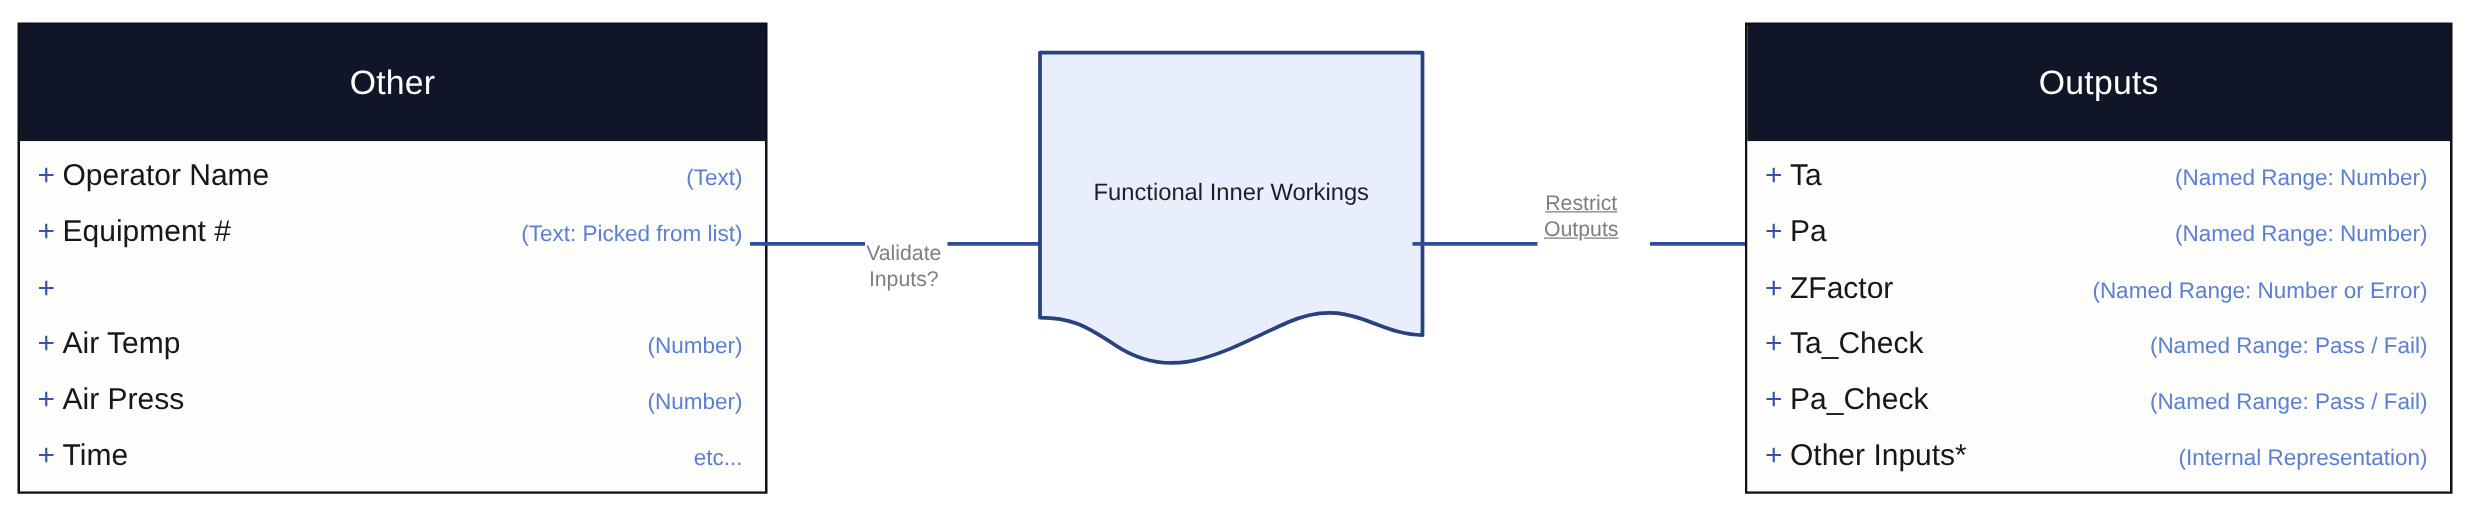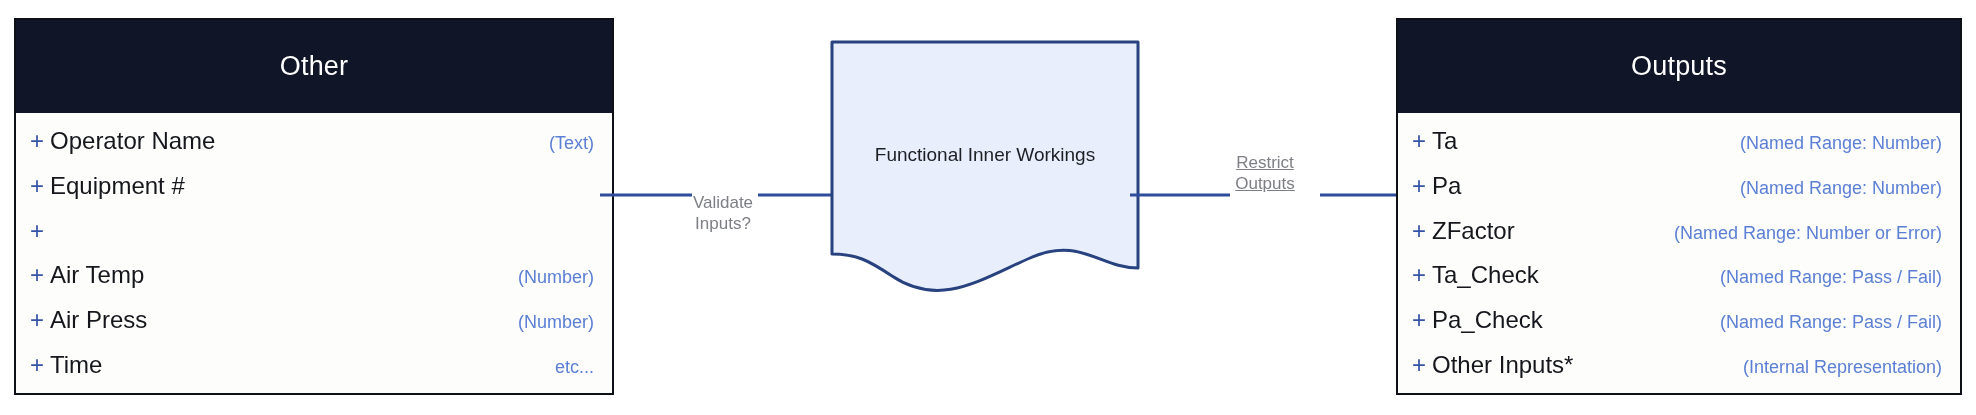--- a/index.html
+++ b/index.html
@@ -143,20 +143,21 @@
           <span>Operator Name</span>
         </span>
         <span class="row-type">(Text)</span>
       </div>
 
       <div class="row">
         <span class="row-label">
           <span class="plus">+</span>
           <span>Equipment #</span>
         </span>
+        <span class="row-type">(Text: Picked from list)</span>
       </div>
 
       <div class="row">
         <span class="row-label">
           <span class="plus">+</span>
         </span>
       </div>
 
       <div class="row">
         <span class="row-label">

